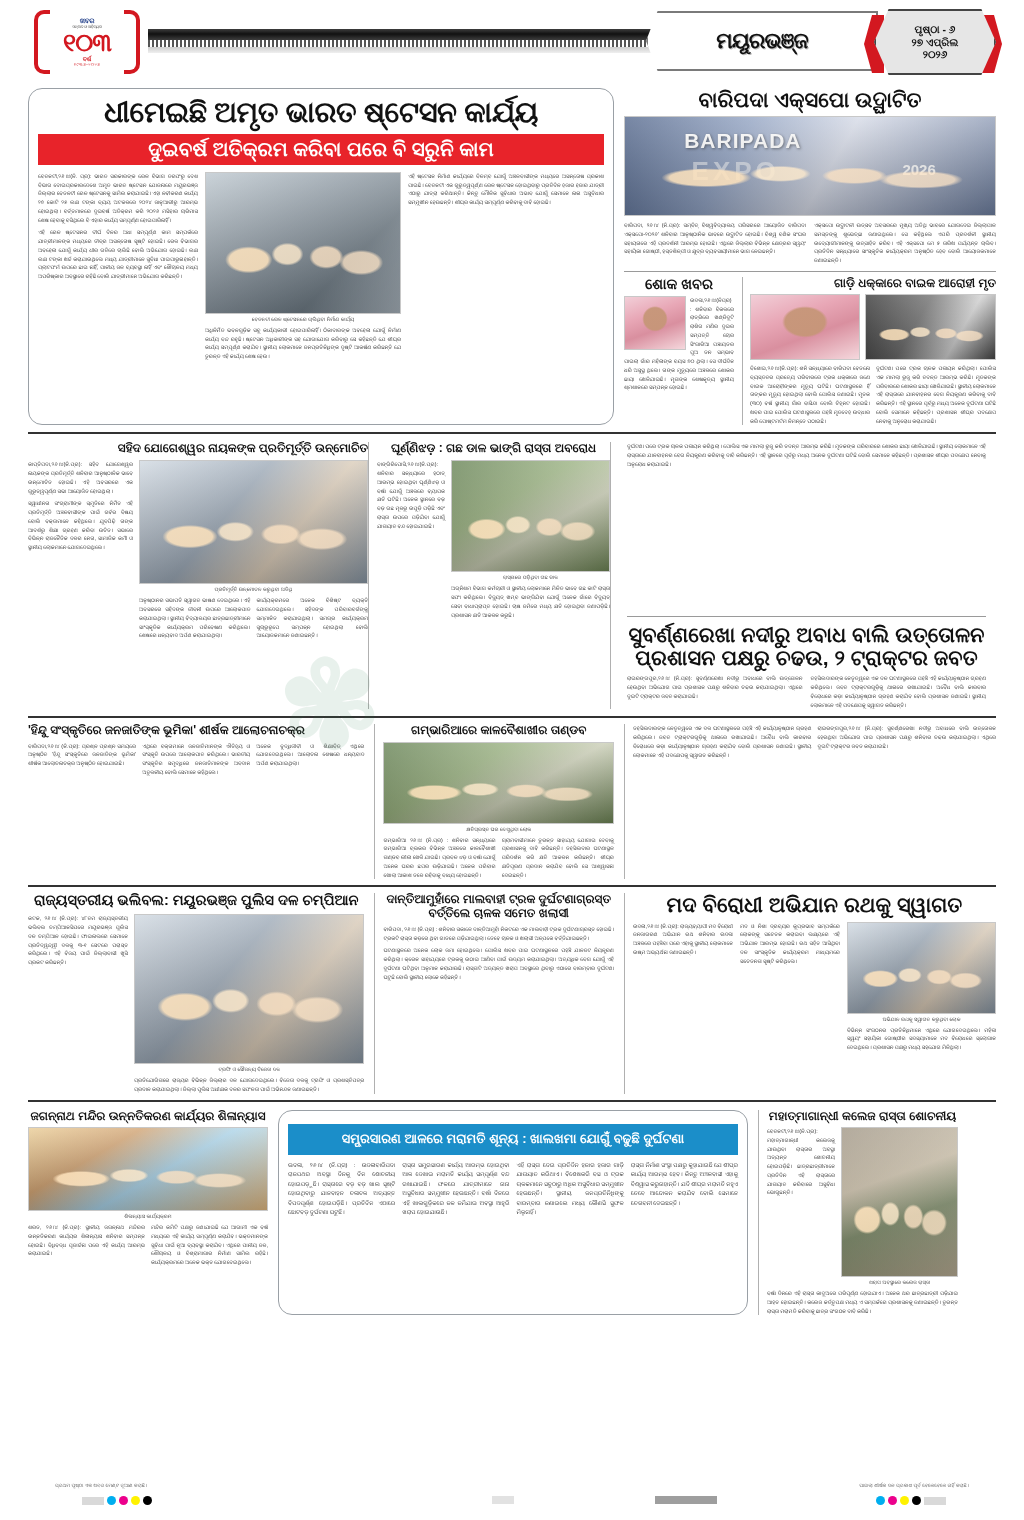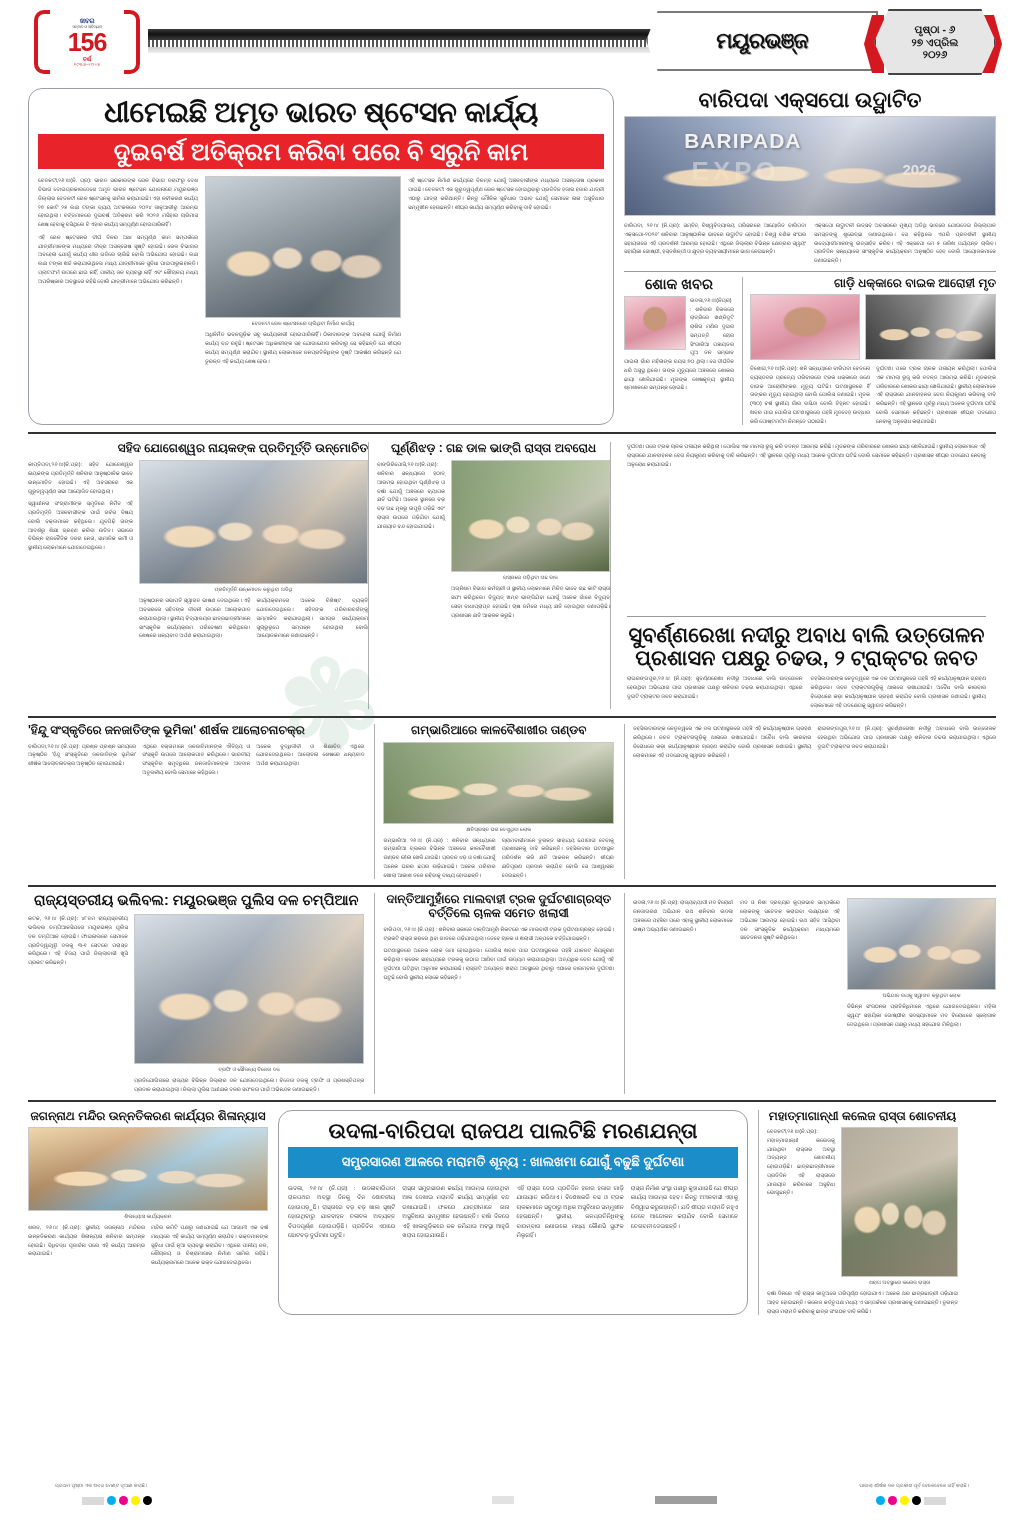--- a/index.html
+++ b/index.html
@@ -71,21 +71,21 @@
   .date-red-r { right:-6px; clip-path:polygon(0 0,60% 0,100% 50%,60% 100%,0 100%); }
 
   
   .hl { font-weight:bold; color:#111; line-height:1.1; text-align:center; }
   .hl-xl { font-size:29px; letter-spacing:-.5px; }
   .hl-lg { font-size:21px; }
   .hl-md { font-size:12px;text-align:right; }
   .hl-sm { font-size:14.5px; }
   .hl-xs { font-size:12px; }
   .sub-red {
-    background:#e8232a; color:#fff; font-weight:bold; font-size:24px;
+    background:#e8232a; color:#fff; font-weight:bold; font-size:20px;
     text-align:center; padding:4px 6px; line-height:1.15; margin-top:5px;
   }
   .sub-blue {
     background:#1b8ec9; color:#fff; font-weight:bold; font-size:13px;
     text-align:center; padding:8px 6px; line-height:1.15; margin-top:5px;
   }
   .body-txt {
     font-size:5.4px; line-height:1.62; color:#2a2a2a; text-align:justify;
     hyphens:auto; word-spacing:-0.3px;
   }
@@ -169,21 +169,21 @@
 
 <div class="page">
 
   <div class="masthead">
     <div class="logo-box">
       <div class="logo-bracket-l"></div>
       <div class="logo-bracket-r"></div>
       <div class="logo-inner">
         <div class="logo-top">ଖବର</div>
         <div class="logo-sub">ସମ୍ବାଦ ଓ ସାହିତ୍ୟର</div>
-        <div class="logo-main">156</div>
+        <div class="logo-main">୧୦୩</div>
         <div class="logo-bot">ବର୍ଷ</div>
         <div class="logo-years">୧୯୩୬-୨୦୨୬</div>
       </div>
     </div>
 
     <div class="bar-wrap">
       <div class="bar-dark"></div>
       <div class="bar-dot"></div>
       <div class="bar-grey"></div>
 
@@ -356,20 +356,21 @@
       <div style="padding-left:8px;">
         <div class="hl hl-xs">ଦାନ୍ତିଆମୁହାଁରେ ମାଲବାହୀ ଟ୍ରକ ଦୁର୍ଘଟଣାଗ୍ରସ୍ତ</div>
         <div class="hl hl-xs">ବର୍ତ୍ତିଲେ ଚାଳକ ସମେତ ଖଲାସୀ</div>
         <div class="body-txt" style="margin-top:5px;">ବାରିପଦା, ୨୬।୪ (ନି.ପ୍ର) : ଶନିବାର ସକାଳେ ଦାନ୍ତିଆମୁହାଁ ନିକଟରେ ଏକ ମାଲବାହୀ ଟ୍ରକ ଦୁର୍ଘଟଣାଗ୍ରସ୍ତ ହୋଇଛି। ଟ୍ରକଟି ରାସ୍ତା କଡ଼ରେ ଥିବା ଗାତରେ ପଡ଼ିଯାଇଥିଲା। ତେବେ ଚାଳକ ଓ ଖଲାସୀ ଅଳ୍ପକେ ବର୍ତ୍ତିଯାଇଛନ୍ତି।</div>
         <div class="body-txt" style="margin-top:4px;">ଘଟଣାସ୍ଥଳରେ ଅନେକ ଲୋକ ଜମା ହୋଇଥିଲେ। ପୋଲିସ ଖବର ପାଇ ଘଟଣାସ୍ଥଳରେ ପହଞ୍ଚି ଯାନଜଟ ନିୟନ୍ତ୍ରଣ କରିଥିଲା। କ୍ରେନ ସାହାଯ୍ୟରେ ଟ୍ରକକୁ ଉଠାଇ ଆଣିବା ପାଇଁ ଉଦ୍ୟମ କରାଯାଇଥିଲା। ଅତ୍ୟଧିକ ବେଗ ଯୋଗୁଁ ଏହି ଦୁର୍ଘଟଣା ଘଟିଥିବା ଅନୁମାନ କରାଯାଉଛି। ରାସ୍ତାଟି ଅତ୍ୟନ୍ତ ଖରାପ ଅବସ୍ଥାରେ ଥିବାରୁ ଏଠାରେ ବାରମ୍ବାର ଦୁର୍ଘଟଣା ଘଟୁଛି ବୋଲି ସ୍ଥାନୀୟ ଲୋକେ କହିଛନ୍ତି।</div>
       </div>
     </div>
 
     <div style="width:376px;" class="vline">
       <div style="padding-left:8px;">
+        <div class="hl hl-lg">ମଦ ବିରୋଧୀ ଅଭିଯାନ ରଥକୁ ସ୍ୱାଗତ</div>
         <div class="cols" style="gap:7px; margin-top:5px;">
           <div style="width:100px;" class="body-txt">ଉଦଳା,୨୬।୪ (ନି.ପ୍ର): ରାଜ୍ୟବ୍ୟାପୀ ମଦ ବିରୋଧୀ ଜନଜାଗରଣ ଅଭିଯାନ ରଥ ଶନିବାର ଉଦଳା ଅଞ୍ଚଳରେ ପହଞ୍ଚିବା ପରେ ଏହାକୁ ସ୍ଥାନୀୟ ଲୋକମାନେ ଉଷ୍ମ ଅଭ୍ୟର୍ଥନା ଜଣାଇଛନ୍ତି।</div>
           <div style="width:100px;" class="body-txt">ମଦ ଓ ନିଶା ଦ୍ରବ୍ୟର କୁପ୍ରଭାବ ସମ୍ପର୍କରେ ଲୋକଙ୍କୁ ସଚେତନ କରାଇବା ଲକ୍ଷ୍ୟରେ ଏହି ଅଭିଯାନ ଆରମ୍ଭ ହୋଇଛି। ରଥ ସହିତ ଆସିଥିବା ଦଳ ସାଂସ୍କୃତିକ କାର୍ଯ୍ୟକ୍ରମ ମାଧ୍ୟମରେ ସଚେତନତା ସୃଷ୍ଟି କରିଥିଲେ।</div>
           <div style="flex:1;">
             <div class="photo crowd-photo" style="height:92px;"></div>
             <div class="cap">ଅଭିଯାନ ରଥକୁ ସ୍ୱାଗତ କରୁଥିବା ଲୋକ</div>
             <div class="body-txt" style="margin-top:3px;">ବିଭିନ୍ନ ସଂଗଠନର ପ୍ରତିନିଧିମାନେ ଏଥିରେ ଯୋଗଦେଇଥିଲେ। ମହିଳା ସ୍ୱୟଂ ସହାୟିକା ଗୋଷ୍ଠୀର ସଦସ୍ୟାମାନେ ମଦ ବିରୋଧରେ ସ୍ଲୋଗାନ ଦେଇଥିଲେ। ପ୍ରଶାସନ ପକ୍ଷରୁ ମଧ୍ୟ ସହଯୋଗ ମିଳିଥିଲା।</div>
           </div>
         </div>
       </div>
@@ -384,21 +385,20 @@
       <div class="hl hl-xs">ଜଗନ୍ନାଥ ମନ୍ଦିର ଉନ୍ନତିକରଣ କାର୍ଯ୍ୟର ଶିଳାନ୍ୟାସ</div>
       <div class="photo temple-photo" style="height:84px; margin-top:4px;"></div>
       <div class="cap">ଶିଳାନ୍ୟାସ କାର୍ଯ୍ୟକ୍ରମ</div>
       <div class="cols" style="gap:6px; margin-top:3px;">
         <div style="flex:1;" class="body-txt">ଶରତ, ୨୬।୪ (ନି.ପ୍ର): ସ୍ଥାନୀୟ ଜଗନ୍ନାଥ ମନ୍ଦିରର ଉନ୍ନତିକରଣ କାର୍ଯ୍ୟର ଶିଳାନ୍ୟାସ ଶନିବାର ସମ୍ପନ୍ନ ହୋଇଛି। ବିଧିବଦ୍ଧ ପୂଜାର୍ଚ୍ଚନା ପରେ ଏହି କାର୍ଯ୍ୟ ଆରମ୍ଭ କରାଯାଇଛି।</div>
         <div style="flex:1;" class="body-txt">ମନ୍ଦିର କମିଟି ପକ୍ଷରୁ ଜଣାଯାଇଛି ଯେ ଆଗାମୀ ଏକ ବର୍ଷ ମଧ୍ୟରେ ଏହି କାର୍ଯ୍ୟ ସମ୍ପୂର୍ଣ୍ଣ କରାଯିବ। ଭକ୍ତମାନଙ୍କ ସୁବିଧା ପାଇଁ ନୂଆ ବ୍ୟବସ୍ଥା କରାଯିବ। ଏଥିରେ ପାନୀୟ ଜଳ, ଶୌଚାଳୟ ଓ ବିଶ୍ରାମାଗାର ନିର୍ମାଣ ସାମିଲ ରହିଛି। କାର୍ଯ୍ୟକ୍ରମରେ ଅନେକ ଭକ୍ତ ଯୋଗଦେଇଥିଲେ।</div>
       </div>
     </div>
 
     <div style="width:470px;" class="box-rnd">
-      <div class="hl hl-lg">ଉଦଳା-ବାରିପଦା ରାଜପଥ ପାଲଟିଛି ମରଣଯନ୍ତା</div>
       <div class="sub-blue">ସମ୍ପ୍ରସାରଣ ଆଳରେ ମରାମତି ଶୂନ୍ୟ : ଖାଲଖମା ଯୋଗୁଁ ବଢୁଛି ଦୁର୍ଘଟଣା</div>
       <div class="cols" style="gap:7px; margin-top:6px;">
         <div style="flex:1;" class="body-txt t6">ଉଦଳା, ୨୬।୪ (ନି.ପ୍ର) : ଉଦଳାବାରିପଦା ରାଜପଥର ଅବସ୍ଥା ଦିନକୁ ଦିନ ଶୋଚନୀୟ ହୋଇପଡ଼ୁଛି। ରାସ୍ତାରେ ବଡ଼ ବଡ଼ ଖାଲ ସୃଷ୍ଟି ହୋଇଥିବାରୁ ଯାନବାହନ ଚଳାଚଳ ଅତ୍ୟନ୍ତ ବିପଦପୂର୍ଣ୍ଣ ହୋଇପଡ଼ିଛି। ପ୍ରତିଦିନ ଏଠାରେ ଛୋଟବଡ଼ ଦୁର୍ଘଟଣା ଘଟୁଛି।</div>
         <div style="flex:1;" class="body-txt t6">ରାସ୍ତା ସମ୍ପ୍ରସାରଣ କାର୍ଯ୍ୟ ଆରମ୍ଭ ହୋଇଥିବା ଆଳ ଦେଖାଇ ମରାମତି କାର୍ଯ୍ୟ ସମ୍ପୂର୍ଣ୍ଣ ବନ୍ଦ ରଖାଯାଇଛି। ଫଳରେ ଯାତ୍ରୀମାନେ ନାନା ଅସୁବିଧାର ସମ୍ମୁଖୀନ ହେଉଛନ୍ତି। ବର୍ଷା ଦିନରେ ଏହି ଖାଲଗୁଡ଼ିକରେ ଜଳ ଜମିଯାଇ ଅବସ୍ଥା ଆହୁରି ଖରାପ ହୋଇଯାଉଛି।</div>
         <div style="flex:1;" class="body-txt t6">ଏହି ରାସ୍ତା ଦେଇ ପ୍ରତିଦିନ ହଜାର ହଜାର ଗାଡ଼ି ଯାତାୟାତ କରିଥାଏ। ବିଶେଷକରି ବସ ଓ ଟ୍ରକ ଚାଳକମାନେ ସବୁଠାରୁ ଅଧିକ ଅସୁବିଧାର ସମ୍ମୁଖୀନ ହେଉଛନ୍ତି। ସ୍ଥାନୀୟ ଜନପ୍ରତିନିଧିଙ୍କୁ ବାରମ୍ବାର ଜଣାଇଲେ ମଧ୍ୟ କୌଣସି ସୁଫଳ ମିଳୁନାହିଁ।</div>
         <div style="flex:1;" class="body-txt t6">ରାସ୍ତା ନିର୍ମାଣ ସଂସ୍ଥା ପକ୍ଷରୁ କୁହାଯାଇଛି ଯେ ଶୀଘ୍ର କାର୍ଯ୍ୟ ଆରମ୍ଭ ହେବ। କିନ୍ତୁ ଅଞ୍ଚଳବାସୀ ଏହାକୁ ବିଶ୍ୱାସ କରୁନାହାନ୍ତି। ଯଦି ଶୀଘ୍ର ମରାମତି ନହୁଏ ତେବେ ଆନ୍ଦୋଳନ କରାଯିବ ବୋଲି ସେମାନେ ଚେତାବନୀ ଦେଇଛନ୍ତି।</div>
       </div>
     </div>
 
     <div style="width:200px;" class="vline">

